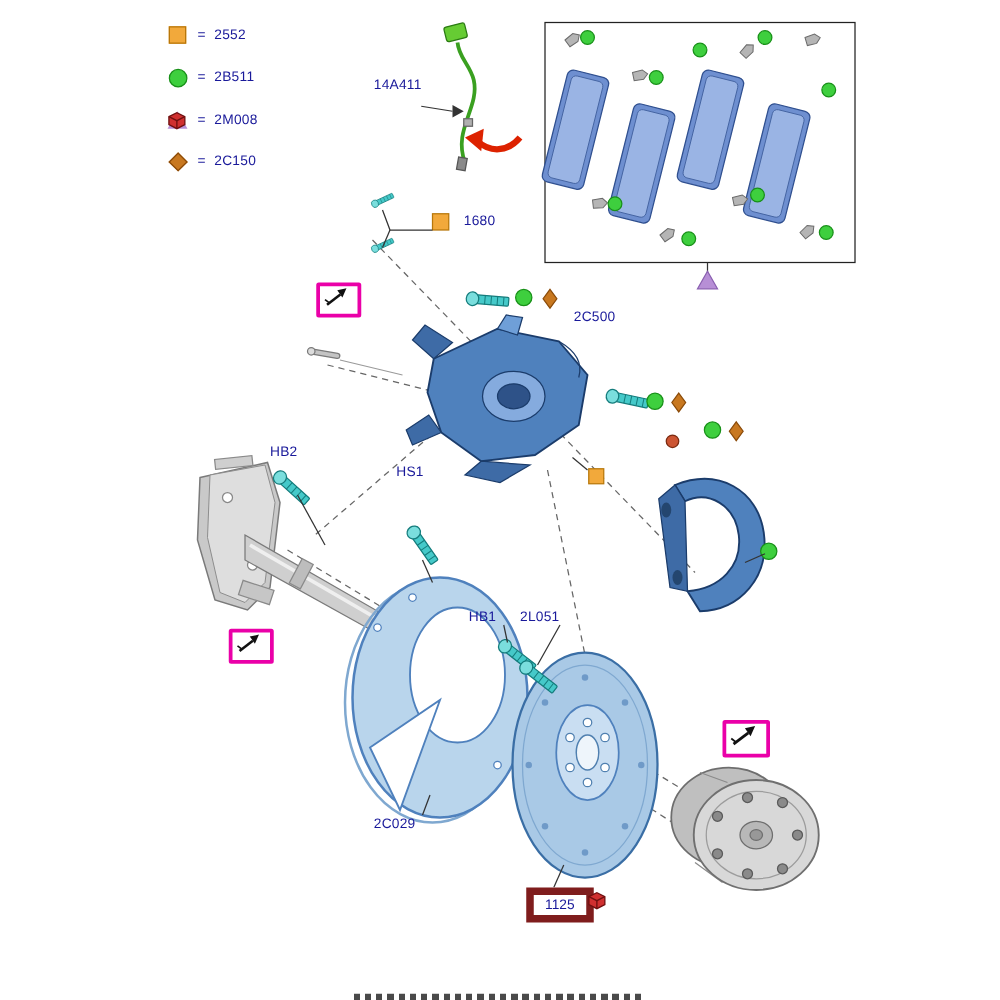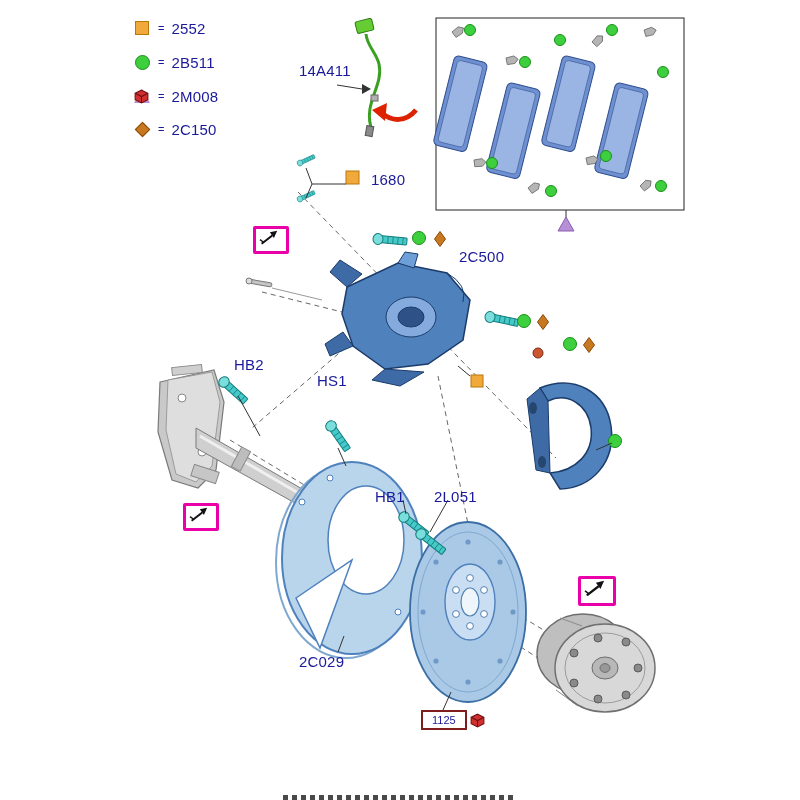--- a/index.html
+++ b/index.html
@@ -1,30 +1,30 @@
 <!DOCTYPE html>
 <html><head>
 <meta charset="utf-8">
 <style>
   html,body{margin:0;padding:0;background:#fff;}
   #stage{position:relative;width:800px;height:800px;background:#ffffff;overflow:hidden;
          font-family:"Liberation Sans",sans-serif;}
   svg{position:absolute;left:0;top:0;}
-  .lbl{position:absolute;font-size:15px;color:#19199a;white-space:nowrap;letter-spacing:.2px;}
+  .lbl{position:absolute;font-size:11px;color:#19199a;white-space:nowrap;letter-spacing:.2px;}
   .legend-row{position:absolute;left:133px;display:flex;align-items:center;gap:7px;height:16px;}
   .sym{width:18px;display:flex;justify-content:center;align-items:center;}
   .sym-square{width:12px;height:12px;background:#f2a93b;border:1px solid #b8770a;}
   .sym-circle{width:13px;height:13px;border-radius:50%;background:#3ecf3e;border:1px solid #189018;}
   .sym-tri{width:0;height:0;border-left:8px solid transparent;border-right:8px solid transparent;
            border-bottom:14px solid #b78fd6;}
   .sym-diamond{width:9px;height:9px;background:#c87820;border:1px solid #8a4a08;transform:rotate(45deg);}
   .eq{font-size:11px;color:#19199a;}
   .magenta-box{position:absolute;border:3px solid #ea00a8;border-radius:2px;background:#fff;
                display:flex;align-items:center;justify-content:center;cursor:pointer;}
-  .green-box{position:absolute;border:2px solid #7f1d1d;background:#fff;color:#19199a;
+  .green-box{position:absolute;border:6px solid #7f1d1d;background:#fff;color:#19199a;
              font-size:11px;padding:2px 9px;cursor:pointer;}
   .red-icon{position:absolute;}
   .footer-crop{position:absolute;left:283px;top:795px;width:232px;height:5px;
     background:repeating-linear-gradient(90deg,#2a2a2a 0 5px,transparent 5px 9px);opacity:.85;}
 </style>
 </head>
 <body>
 
 <div id="stage">
 
@@ -265,24 +265,24 @@
     <span class="sym">
         <span class="sym-diamond"></span>
       </span>
     <span class="eq">=</span>
     <span class="lbl" style="position:static">2C150</span>
   </div>
 
   <div class="lbl" style="left:299px;top:62px">14A411</div>
   <div class="lbl" style="left:371px;top:171px">1680</div>
   <div class="lbl" style="left:459px;top:248px">2C500</div>
-  <div class="lbl" style="left:234px;top:356px">HB2</div>
+  <div class="lbl" style="left:216px;top:356px">HB2</div>
   <div class="lbl" style="left:317px;top:372px">HS1</div>
   <div class="lbl" style="left:375px;top:488px">HB1</div>
-  <div class="lbl" style="left:434px;top:488px">2L051</div>
+  <div class="lbl" style="left:416px;top:488px">2L051</div>
   <div class="lbl" style="left:299px;top:653px">2C029</div>
 
   <div class="green-box" style="left:421px;top:710px">
     <span>1125</span>
   </div>
   <span class="red-icon" style="left:469px;top:712px">
     <svg width="17" height="16" viewBox="0 0 16 15">
       <path d="M2 5 L8 2 L14 5 L14 11 L8 14 L2 11 Z" fill="#d03030" stroke="#701010"></path>
       <path d="M2 5 L8 8 L14 5" fill="none" stroke="#701010"></path>
       <line x1="8" y1="8" x2="8" y2="14" stroke="#701010"></line>

